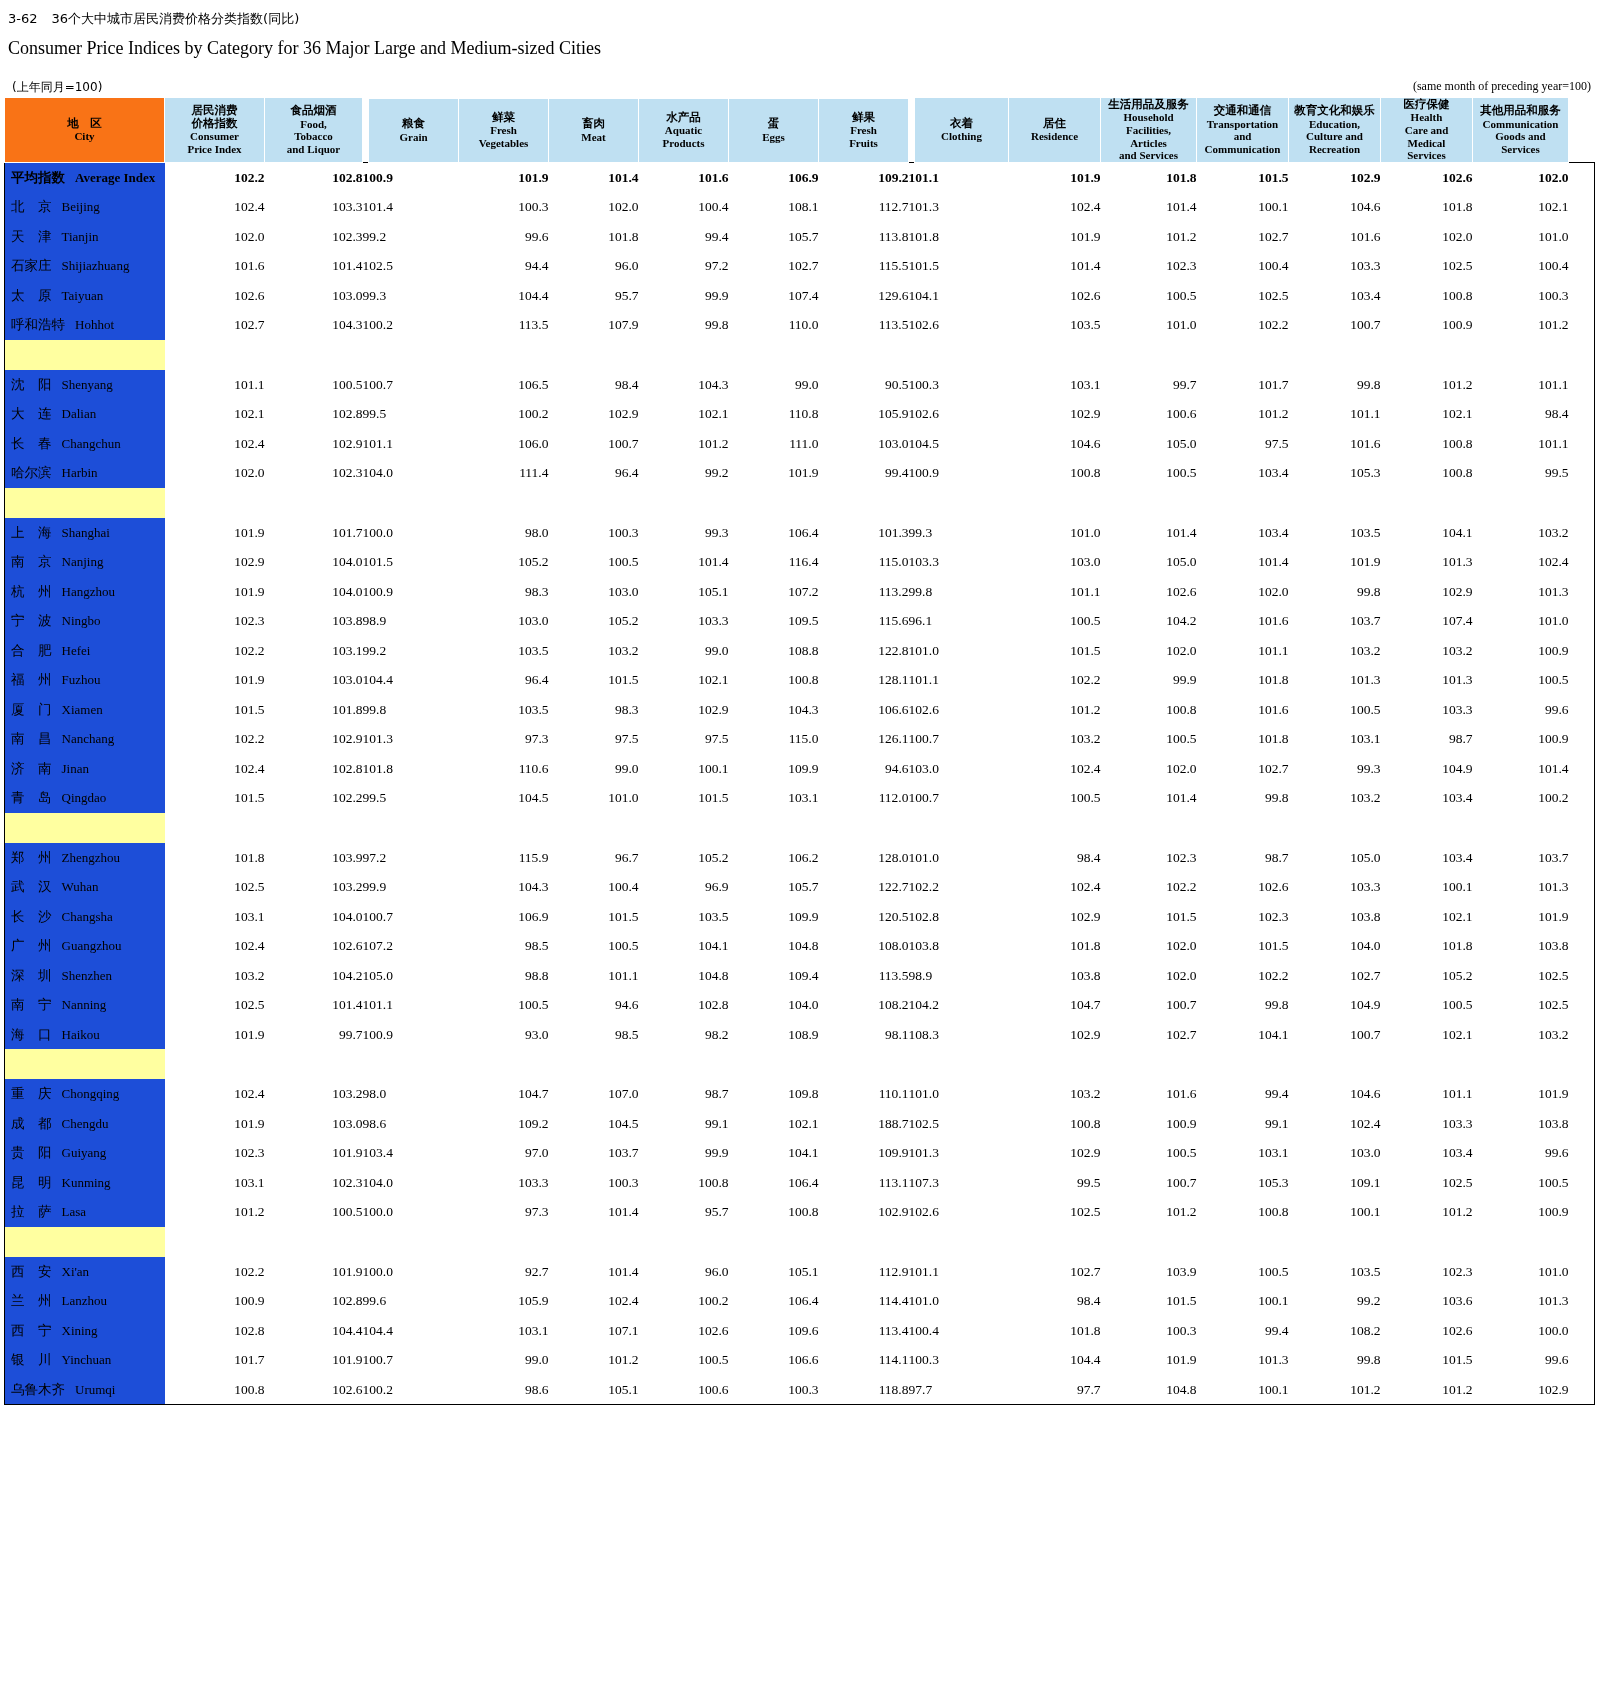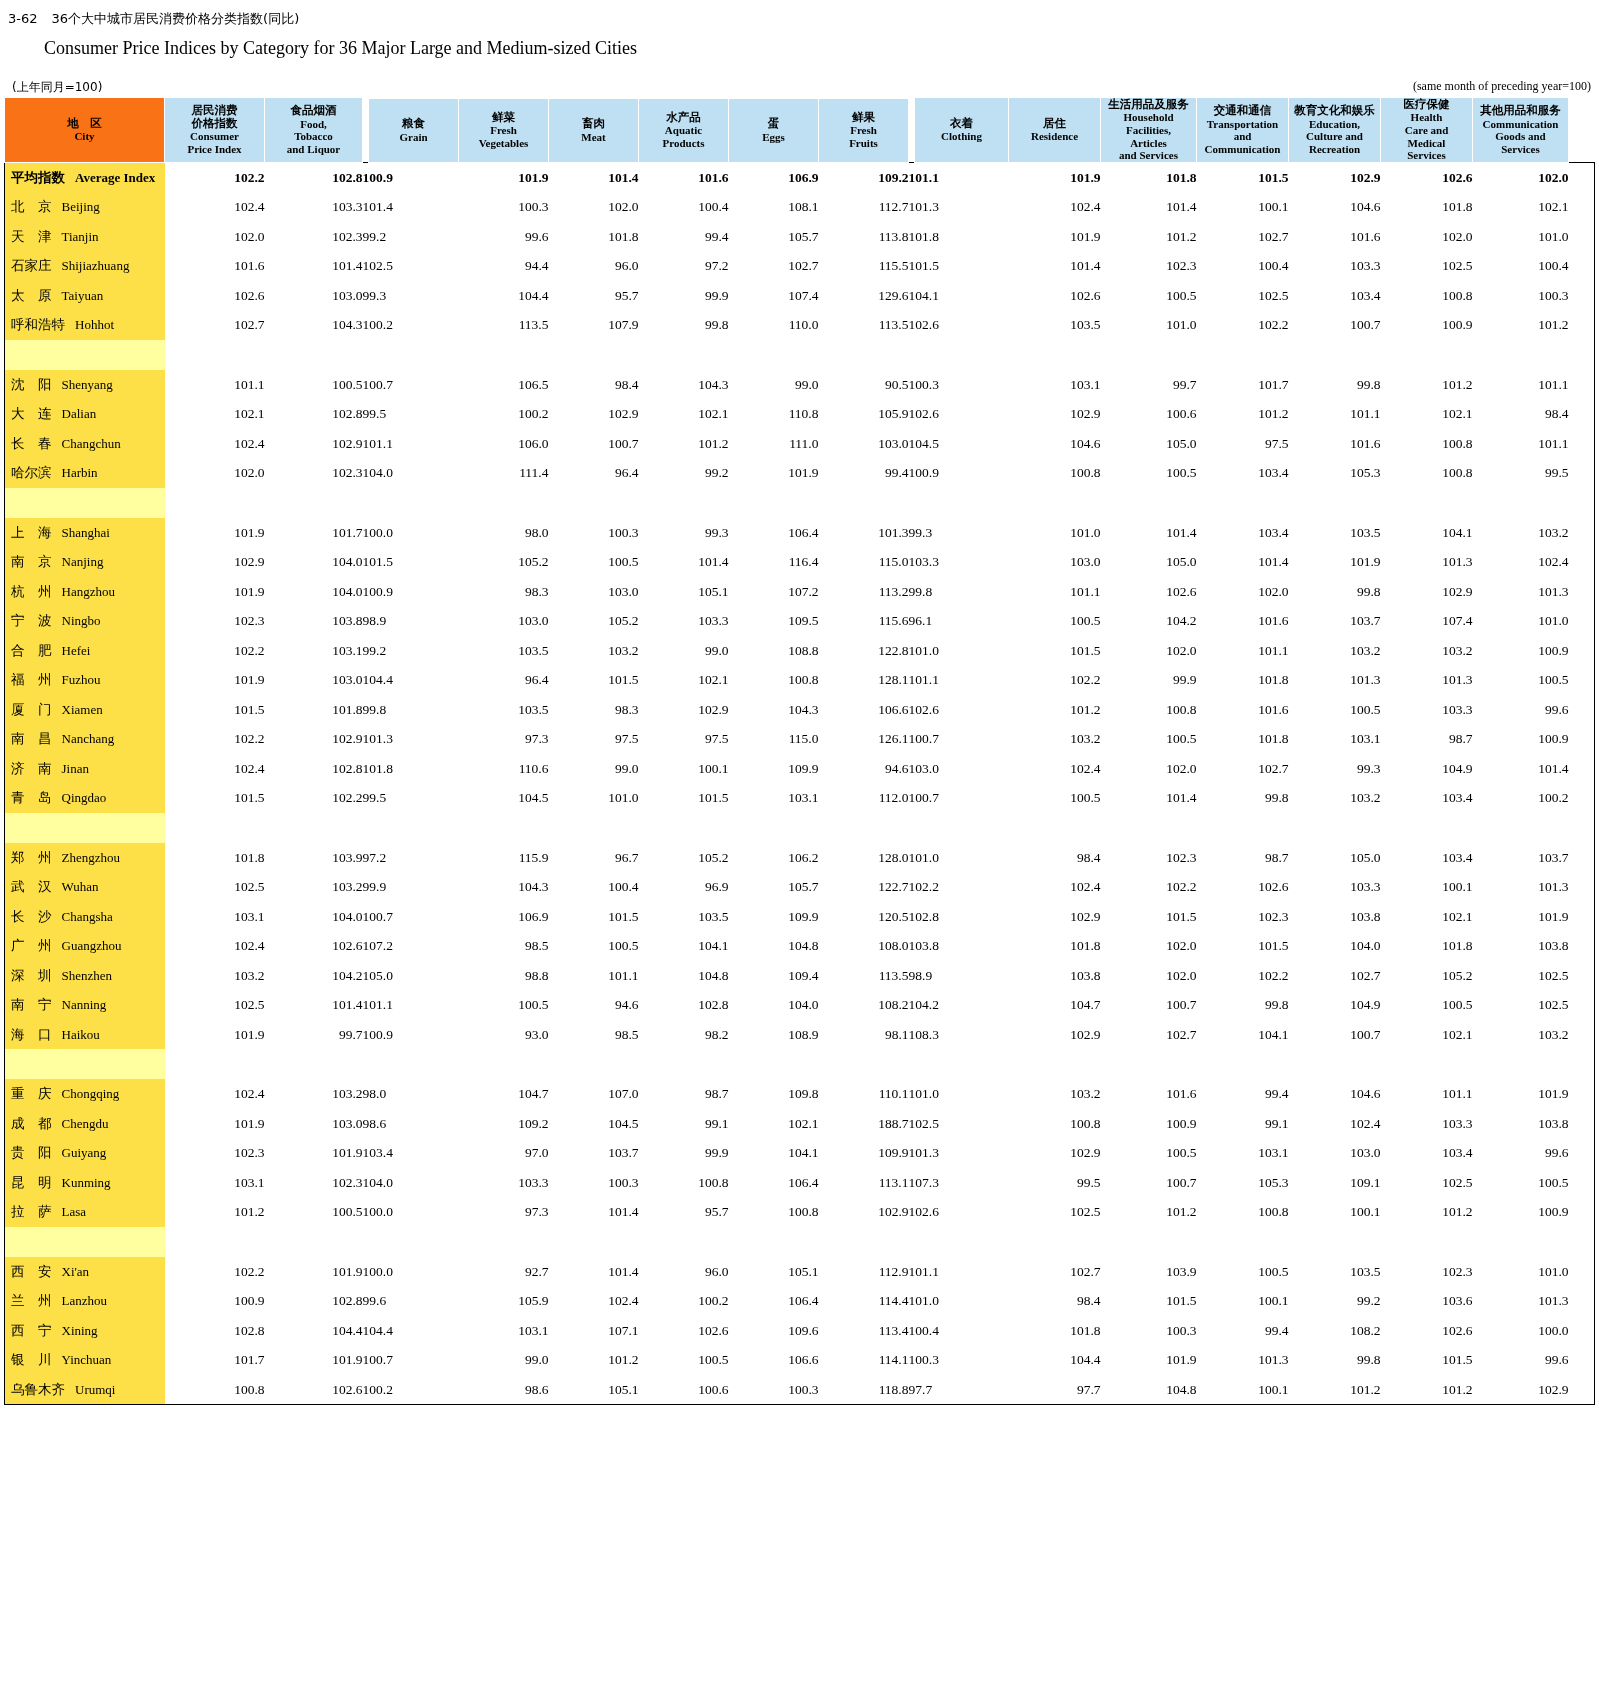--- a/index.html
+++ b/index.html
@@ -1,33 +1,33 @@
 <!DOCTYPE html>
 <html><head>
 <meta charset="utf-8">
 <style>
   html,body{margin:0;padding:0;background:#ffffff;}
   body{width:1599px;height:1695px;font-family:"Liberation Serif",serif;color:#000;}
   .page{position:relative;width:1599px;height:1695px;padding:0;box-sizing:border-box;}
   .hdr{padding:10px 0 0 8px;}
   .title-cn{font-size:13px;font-family:"DejaVu Sans",sans-serif;letter-spacing:0px;}
   .title-cn .num{margin-right:14px;}
-  .title-en{font-size:18px;margin-top:10px;font-family:"Liberation Serif",serif;margin-left:36px;}
+  .title-en{font-size:18px;margin-top:10px;font-family:"Liberation Serif",serif;}
   .title-sub{font-size:17px;margin-top:8px;font-family:"DejaVu Sans",sans-serif;}
   .unitrow{position:relative;height:18px;margin-top:20px;font-size:12px;}
   .unit-left{position:absolute;left:4px;top:0;font-family:"DejaVu Sans",sans-serif;font-size:12px;}
   .unit-right{position:absolute;right:8px;top:0;font-family:"Liberation Serif",serif;font-size:12px;}
   table.main{border-collapse:collapse;width:1591px;margin-left:4px;table-layout:fixed;}
   table.main th,table.main td{padding:0;vertical-align:middle;}
   .hcell{background:#bfe0f2;border:1px solid #ffffff;text-align:center;font-size:11px;line-height:1.15;padding:3px 1px;}
   .hcell .cn{font-family:"DejaVu Sans",sans-serif;font-size:11.5px;display:block;}
   .hcell .en{font-family:"Liberation Serif",serif;font-size:11px;display:block;}
   .hcell.region{background:#f97316;}
   .blank-top{background:#ffffff;border:none;}
-  .rowlabel{background:#fde047;font-size:13px;}
+  .rowlabel{background:#1d4ed8;font-size:13px;}
   .rowlabel .cn{font-family:"DejaVu Sans",sans-serif;font-size:13.5px;padding-left:6px;display:inline-block;letter-spacing:0px;}
   .rowlabel .en{font-family:"Liberation Serif",serif;font-size:13px;padding-left:10px;display:inline-block;}
   td.num{text-align:right;font-size:13.5px;padding-right:14px;font-family:"Liberation Serif",serif;}
   tr.avg td.num{font-weight:bold;}
   tr.avg .cn,tr.avg .en{font-weight:bold;}
   tr.data td{height:29.5px;}
   tr.gap td{height:30px;}
   .grid-left{border-left:1px solid #000;}
   .grid-right{border-right:1px solid #000;}
   .topline td,.topline th{border-top:1px solid #000;}

